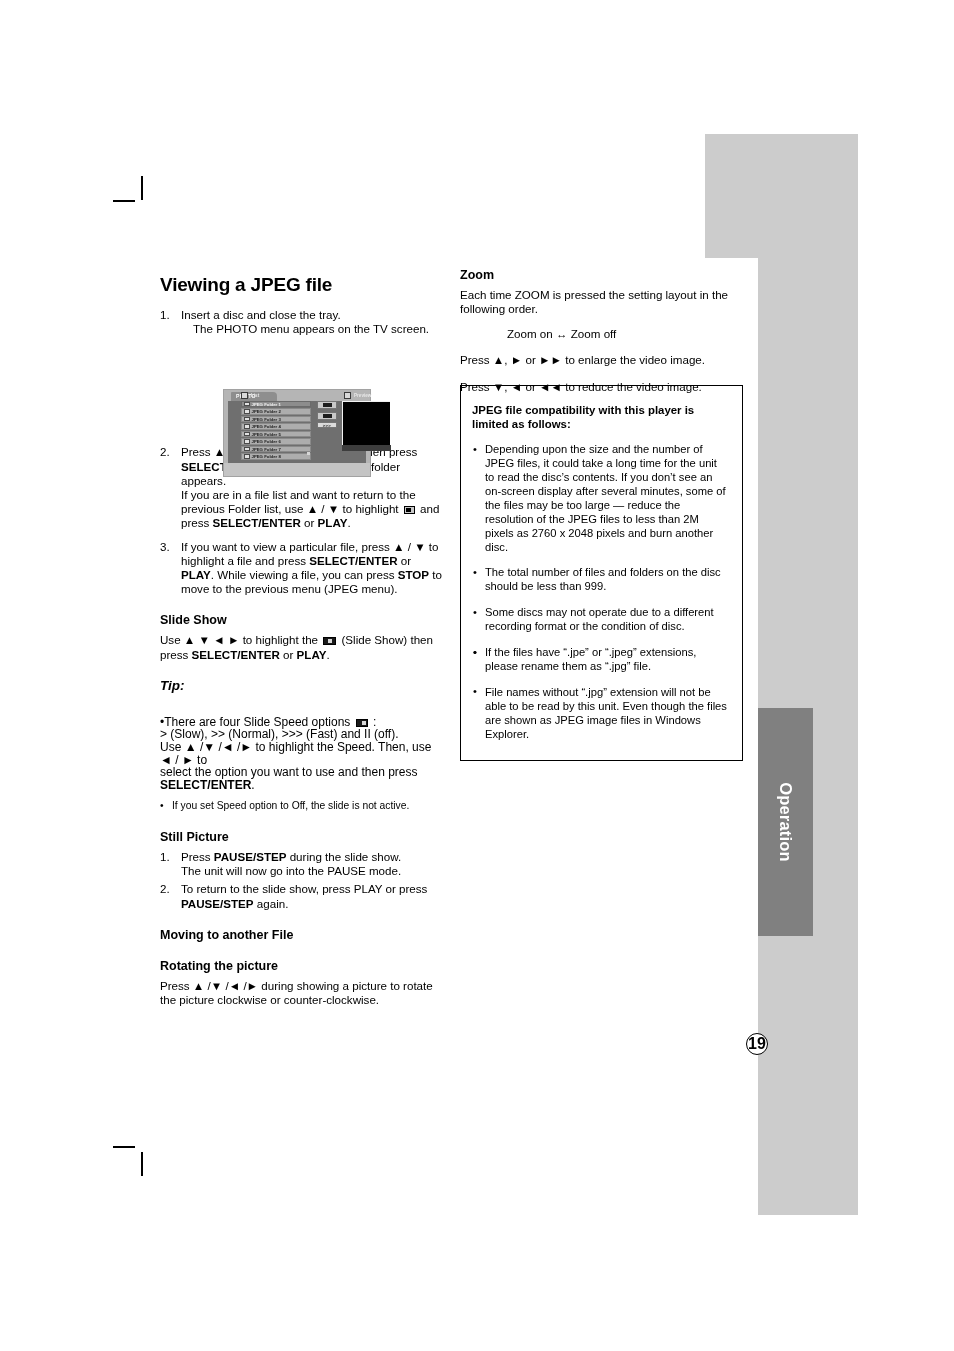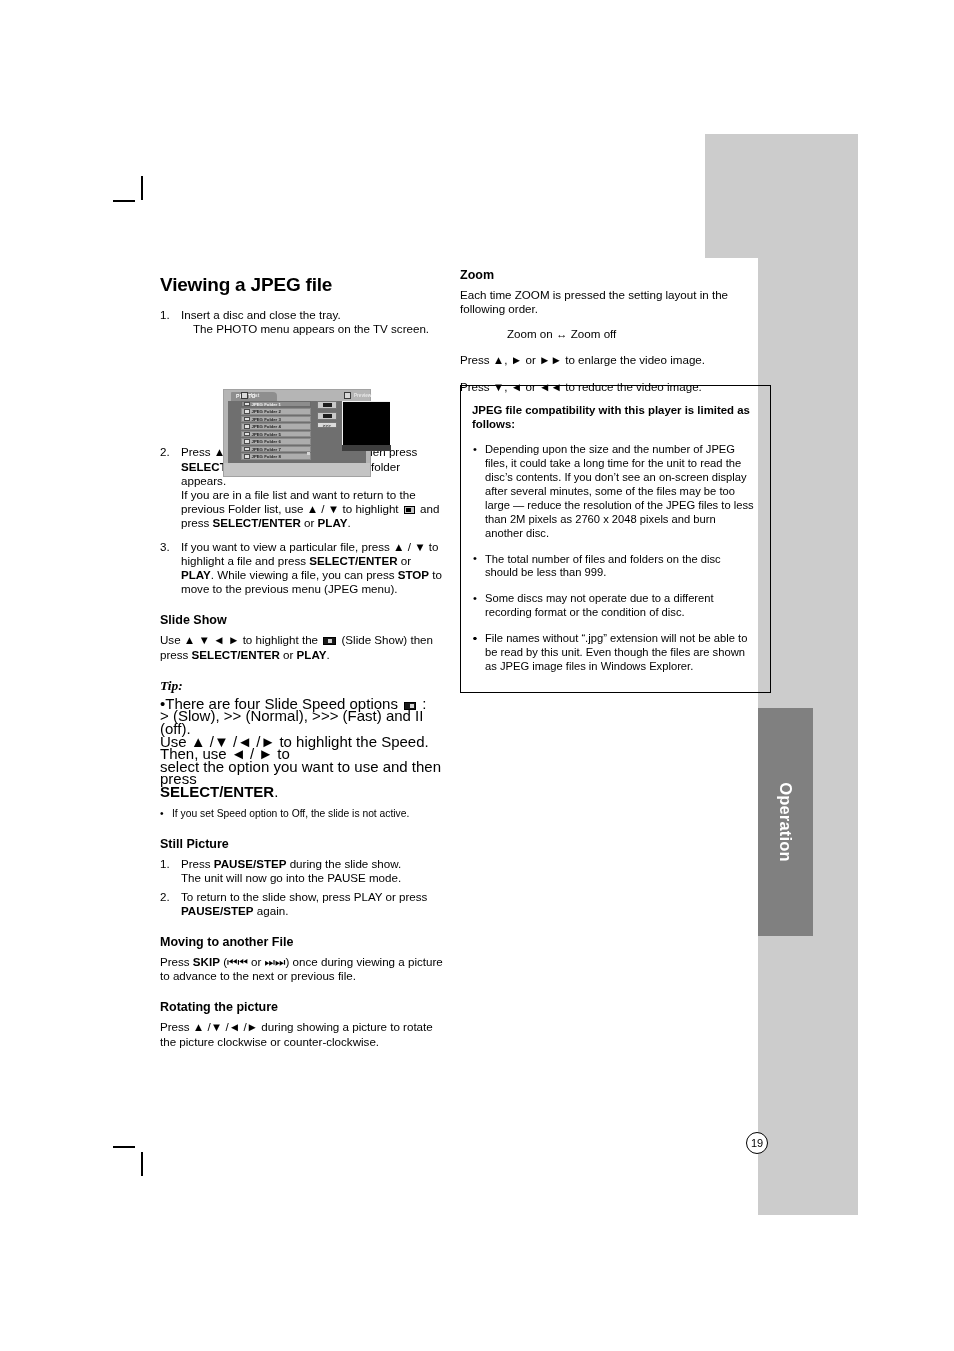--- a/index.html
+++ b/index.html
@@ -70,31 +70,31 @@
     align-items: center;
     justify-content: center;
     color: #ffffff;
     font-weight: bold;
     font-size: 16.5px;
     letter-spacing: 0.2px;
   }
   .page-number {
     position: absolute;
     left: 746px;
-    top: 1132px;
+    top: 1033px;
     width: 20px;
     height: 20px;
     border: 1.6px solid #000;
     border-radius: 50%;
     background: #ffffff;
     display: flex;
     align-items: center;
     justify-content: center;
-    font-size: 11px;
-    font-weight: normal;
+    font-size: 16px;
+    font-weight: bold;
     line-height: 1;
   }
 
   
   .col-left {
     position: absolute;
     left: 160px;
     top: 268px;
     width: 285px;
   }
@@ -113,22 +113,21 @@
   }
   h2.sub-title {
     font-size: 12.5px;
     font-weight: bold;
     margin: 17px 0 6px 0;
   }
   h2.tip-title {
     font-size: 13.5px;
     font-weight: bold;
     font-style: italic;
-    margin: 16px 0 4px 0;
-    font-family: Liberation Serif, serif;
+    margin: 16px 0 23px 0;
   }
 
   p.body {
     font-size: 11.6px;
     line-height: 14.2px;
     margin: 0 0 9px 0;
   }
   p.body.nogap { margin-bottom: 0; }
 
   .num-list {
@@ -146,21 +145,21 @@
   .num-item .num {
     position: absolute;
     left: 0;
     top: 0;
   }
   .indent-1 { display: block; }
 
   b { font-weight: bold; }
 
   .tip-body {
-    font-size: 15px;
+    font-size: 12px;
     line-height: 12.6px;
   }
   .tip-body .line { display: block; }
   .tip-bullet-last {
     font-size: 10.3px;
     line-height: 12.6px;
     margin-top: 9px;
     padding-left: 12px;
     position: relative;
   }
@@ -176,21 +175,21 @@
     line-height: 14.2px;
     margin: 11px 0 11px 0;
     padding-left: 47px;
   }
 
   
   .note-box {
     position: absolute;
     left: 460px;
     top: 385px;
-    width: 311px;
+    width: 283px;
     border: 1.3px solid #000000;
     box-sizing: border-box;
     padding: 18px 14px 18px 11px;
   }
   .note-heading {
     font-size: 11.4px;
     line-height: 13.6px;
     font-weight: bold;
     margin: 0 0 12px 0;
   }
@@ -516,23 +515,20 @@
       <span>Press </span><b>PAUSE/STEP</b><span> during the slide show.</span><br>
       <span>The unit will now go into the PAUSE mode.</span>
     </li>
     <li class="num-item">
       <span class="num">2.</span>
       <span>To return to the slide show, press PLAY or press </span><b>PAUSE/STEP</b><span> again.</span>
     </li>
   </ul>
 
   <h2 class="sub-title">Moving to another File</h2>
-  <p class="body">
-    <span>Press </span><b>SKIP</b><span> (⏮⏮ or ⏭⏭) once during viewing a picture to advance to the next or previous file.</span>
-  </p>
 
   <h2 class="sub-title">Rotating the picture</h2>
   <p class="body">Press ▲ /▼ /◄ /► during showing a picture to rotate the picture clockwise or counter-clockwise.</p>
 
 </div>
 
 <div class="osd">
   <div class="osd-main"></div>
   <div class="osd-titlebar">PHOTO</div>
 
@@ -620,19 +616,20 @@
     </li>
     <li class="note-item">
       <span class="dot">•</span>
       <span>Some discs may not operate due to a different recording format or the condition of disc.</span>
     </li>
     <li class="note-item">
       <span class="dot">•</span>
     </li>
     <li class="note-item">
       <span class="dot">•</span>
+      <span>If the files have “.jpe” or “.jpeg” extensions, please rename them as “.jpg” file.</span>
     </li>
     <li class="note-item">
       <span class="dot">•</span>
       <span>File names without “.jpg” extension will not be able to be read by this unit. Even though the files are shown as JPEG image files in Windows Explorer.</span>
     </li>
   </ul>
 </div>
 
 </body></html>

